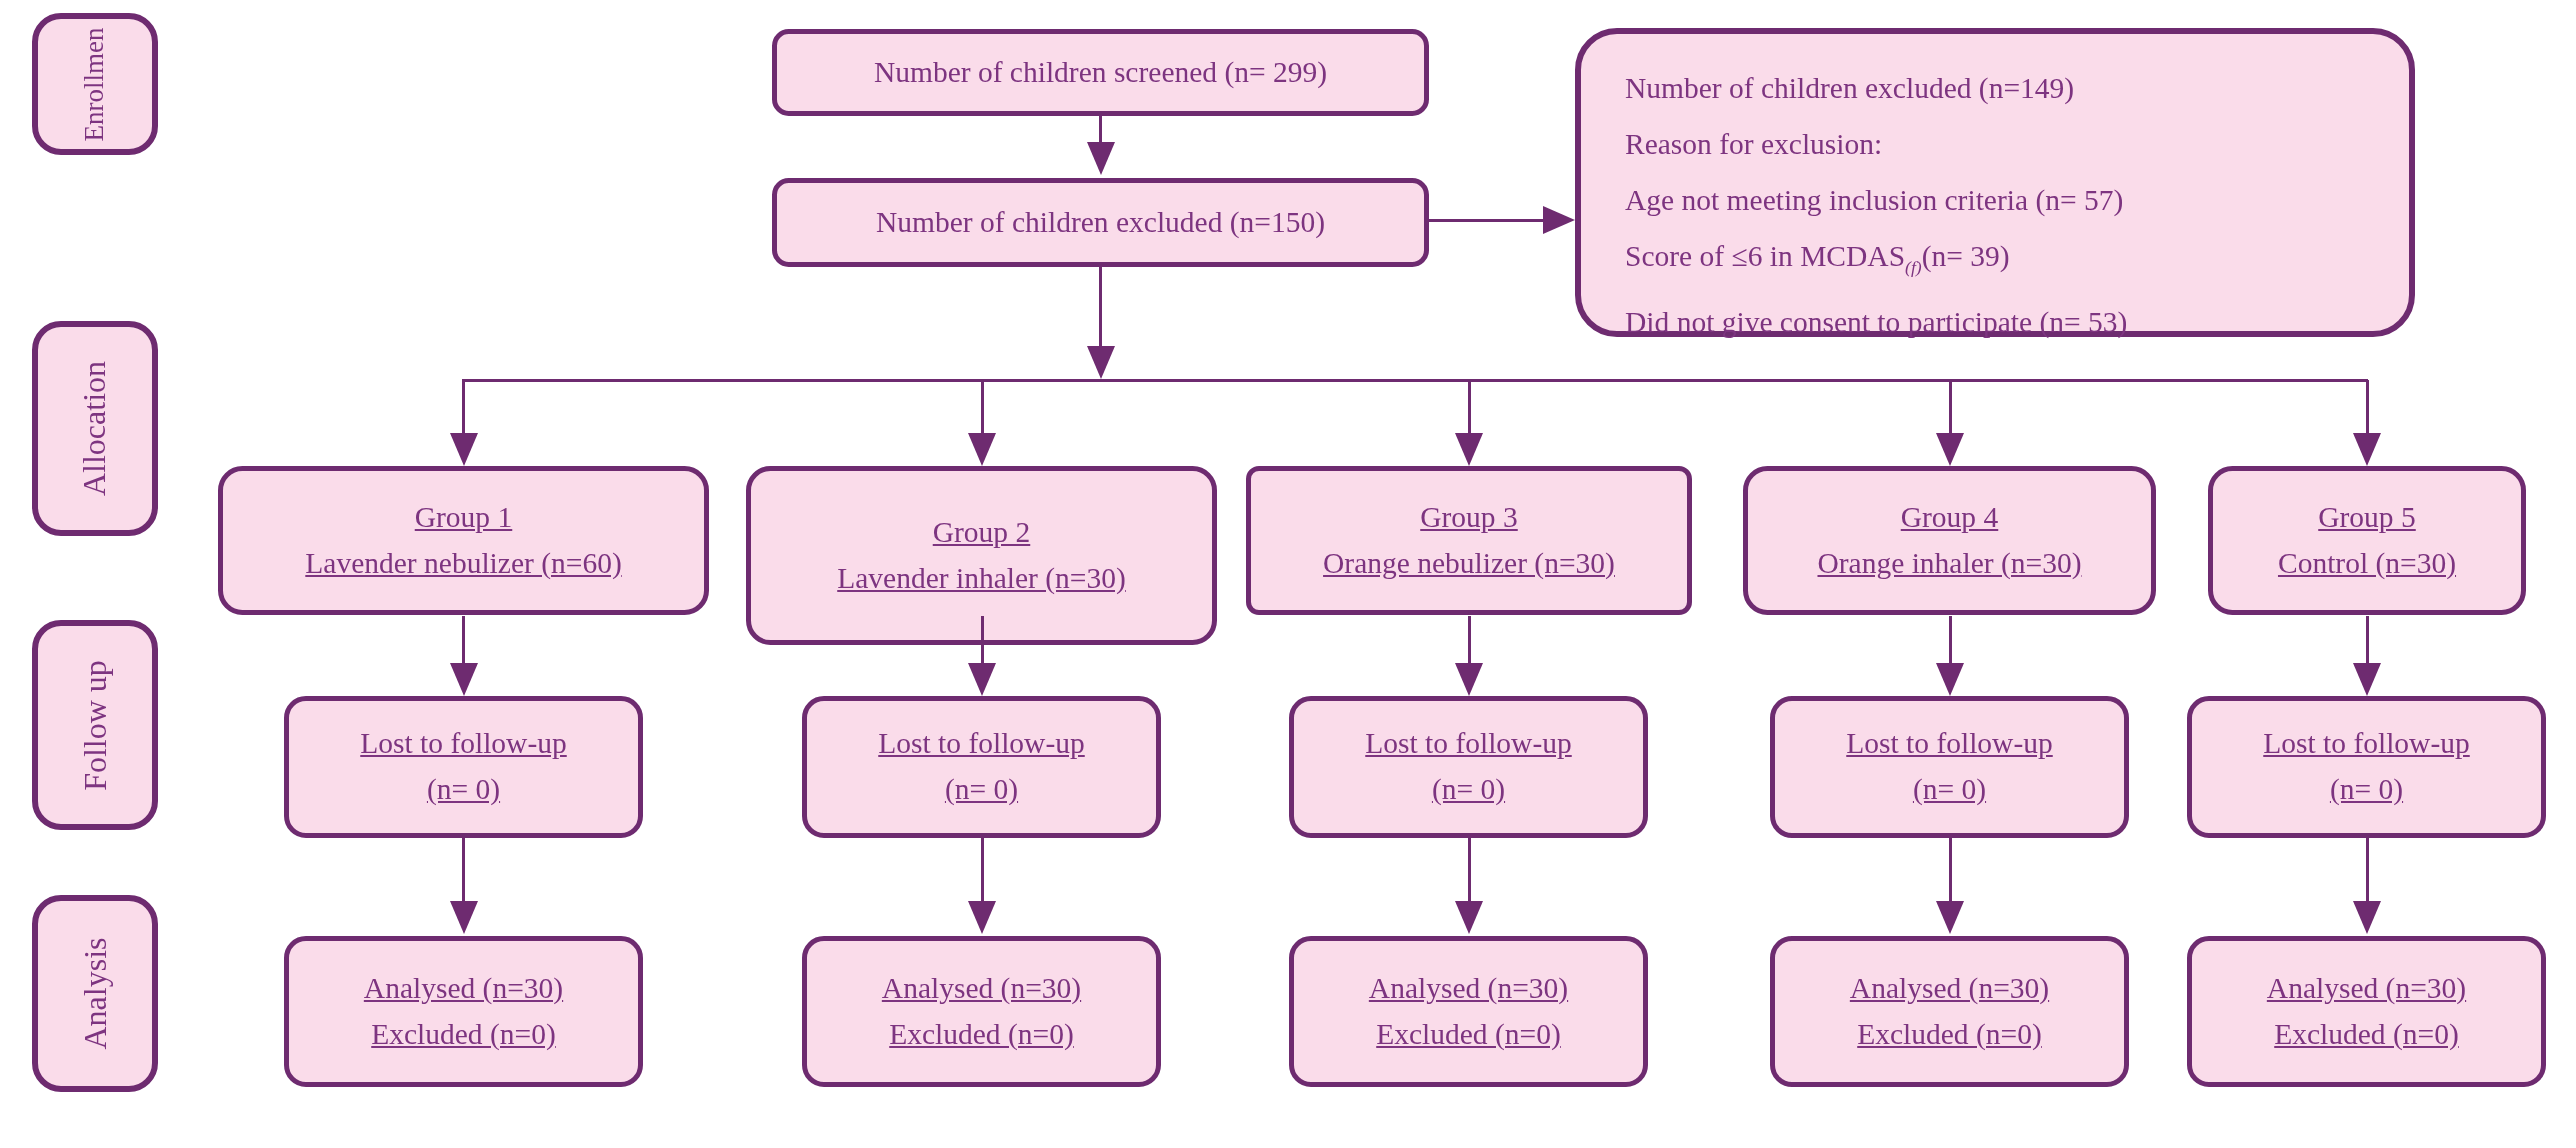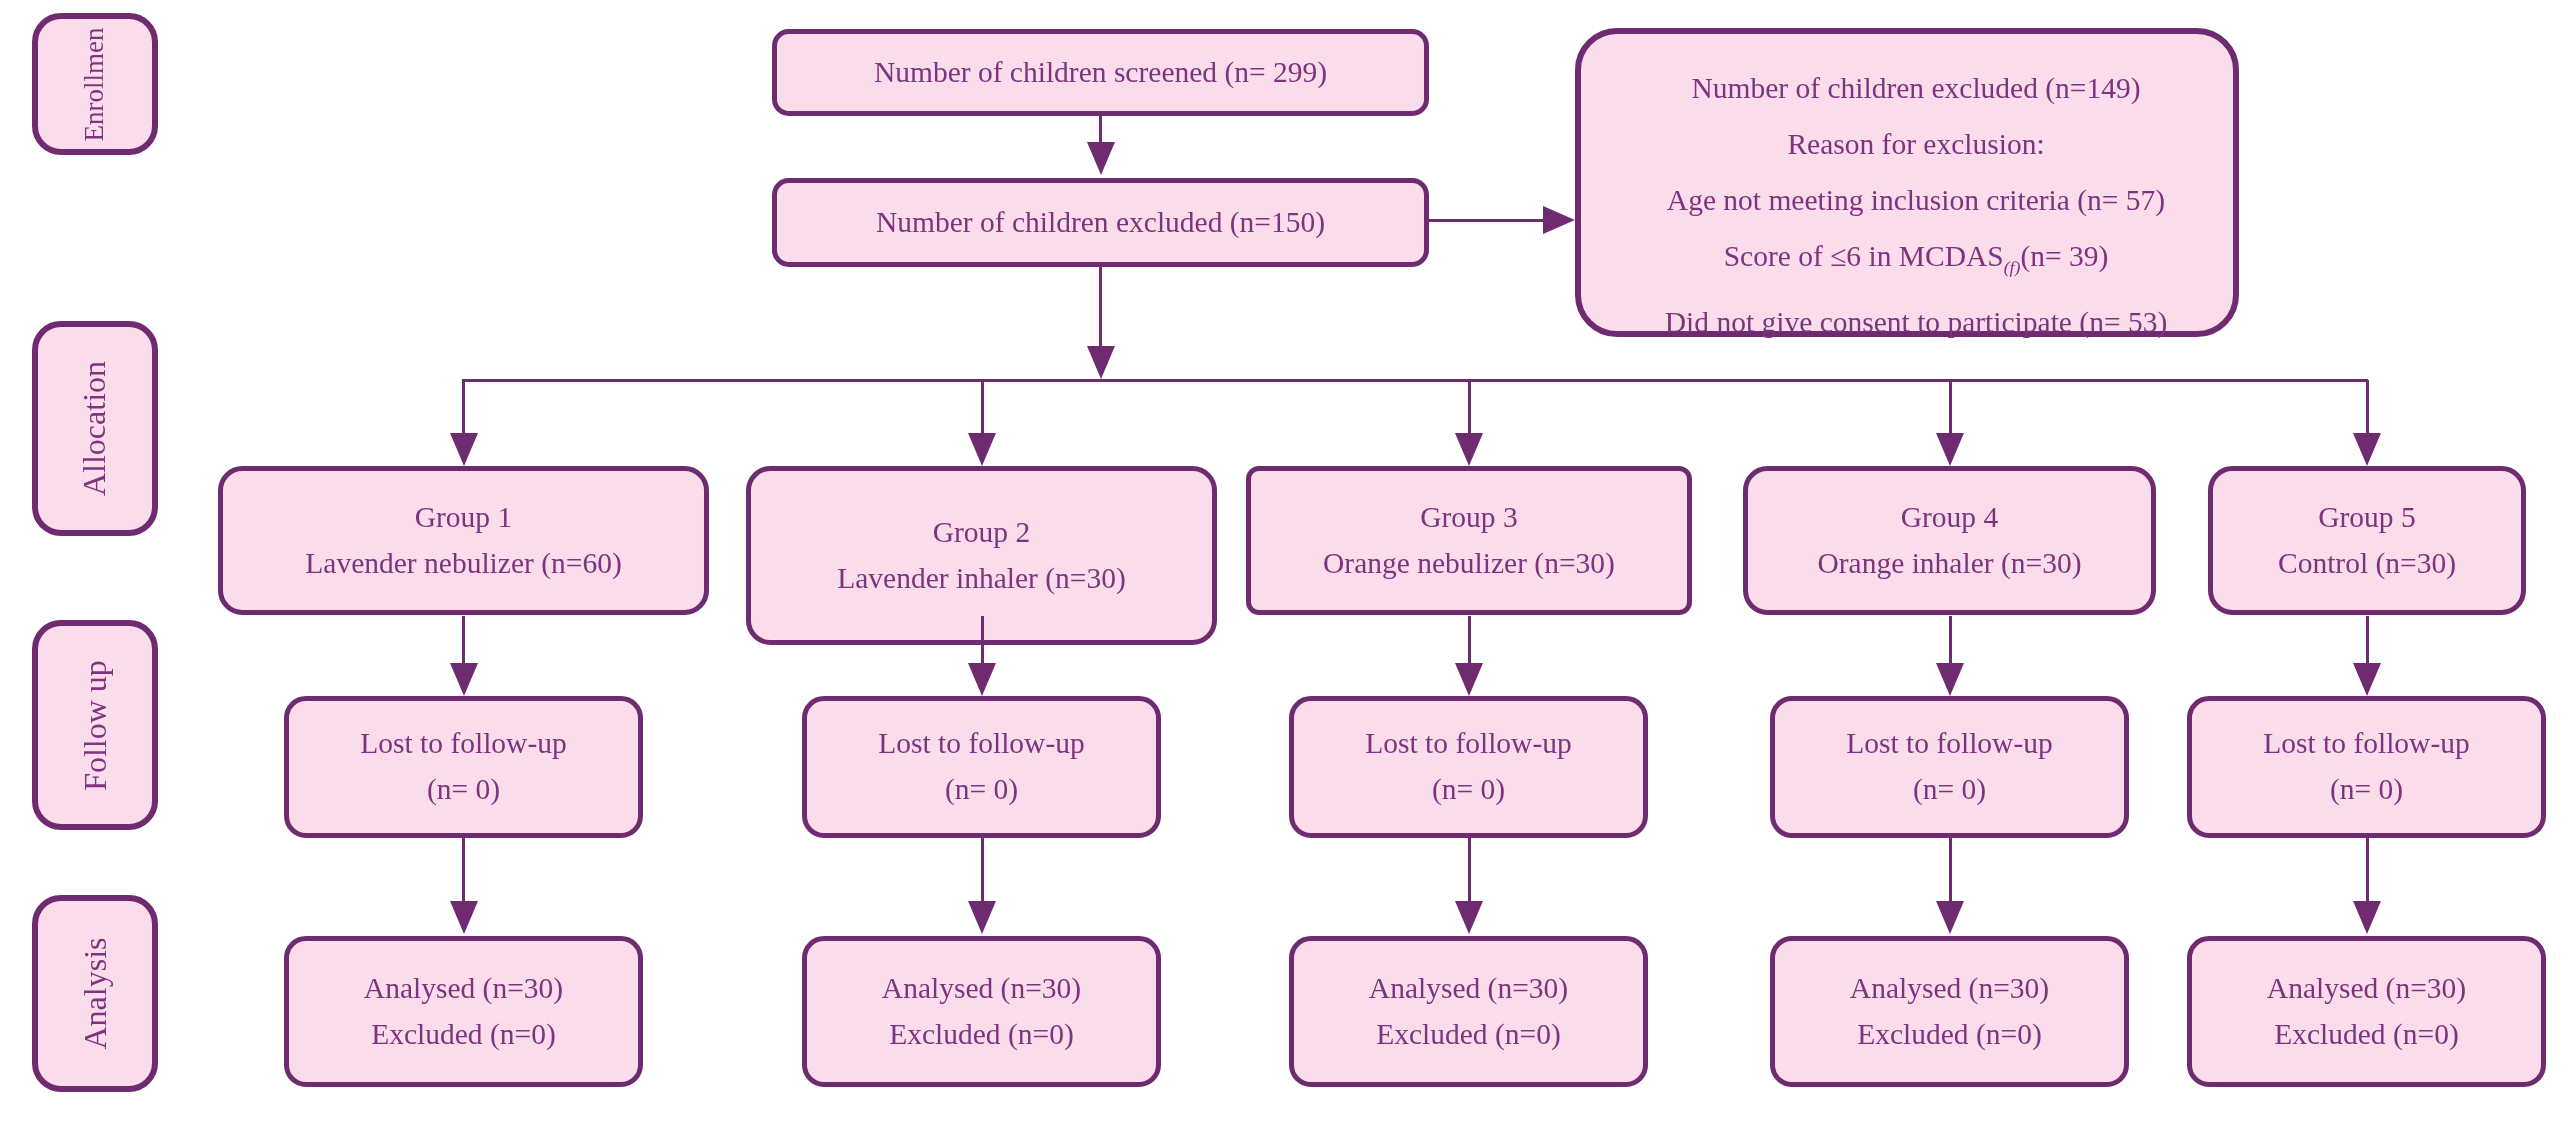--- a/index.html
+++ b/index.html
@@ -39,21 +39,21 @@
   .head-down{
     position:absolute; width:0; height:0;
     border-left:14px solid transparent; border-right:14px solid transparent;
     border-top:33px solid var(--line);
   }
   .head-right{
     position:absolute; width:0; height:0;
     border-top:14px solid transparent; border-bottom:14px solid transparent;
     border-left:32px solid var(--line);
   }
-  .two-line{line-height:1.55;}
+  .two-line{line-height:1.55;text-decoration:underline;}
 </style>
 </head>
 <body>
 
 <div class="canvas">
 
   <div class="stage short" style="left:32px;top:13px;width:126px;height:142px;">
     <span>Enrollmen</span>
   </div>
   <div class="stage" style="left:32px;top:321px;width:126px;height:215px;">
@@ -73,21 +73,21 @@
   <div class="vline" style="left:1099px;top:115px;height:28px;"></div>
   <div class="head-down" style="left:1087px;top:142px;"></div>
 
   <div class="box box-top" style="left:772px;top:178px;width:657px;height:89px;">
     <span>Number of children excluded (n=150)</span>
   </div>
 
   <div class="hline" style="left:1429px;top:219px;width:115px;"></div>
   <div class="head-right" style="left:1543px;top:206px;"></div>
 
-  <div class="box box-exclusion" style="left:1575px;top:27.6px;width:664px;height:309px;align-items:center;">
+  <div class="box box-exclusion" style="left:1575px;top:27.6px;width:840px;height:309px;">
     <div class="xline">Number of children excluded (n=149)</div>
     <div class="xline bold">Reason for exclusion:</div>
     <div class="xline">Age not meeting inclusion criteria (n= 57)</div>
     <div class="xline"><span>Score of ≤6 in MCDAS</span><sub class="mini">(f)</sub><span>(n= 39)</span></div>
     <div class="xline">Did not give consent to participate (n= 53)</div>
   </div>
 
   <div class="vline" style="left:1099px;top:267px;height:80px;"></div>
   <div class="head-down" style="left:1087px;top:346px;"></div>
 

